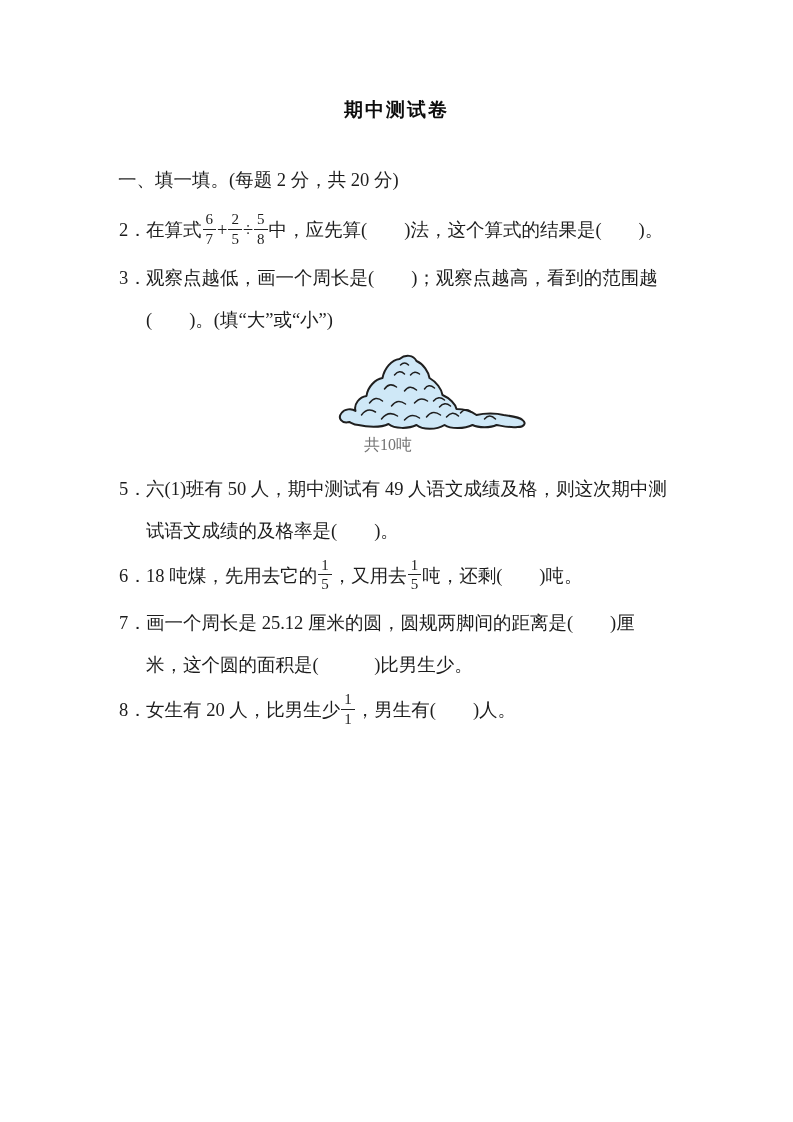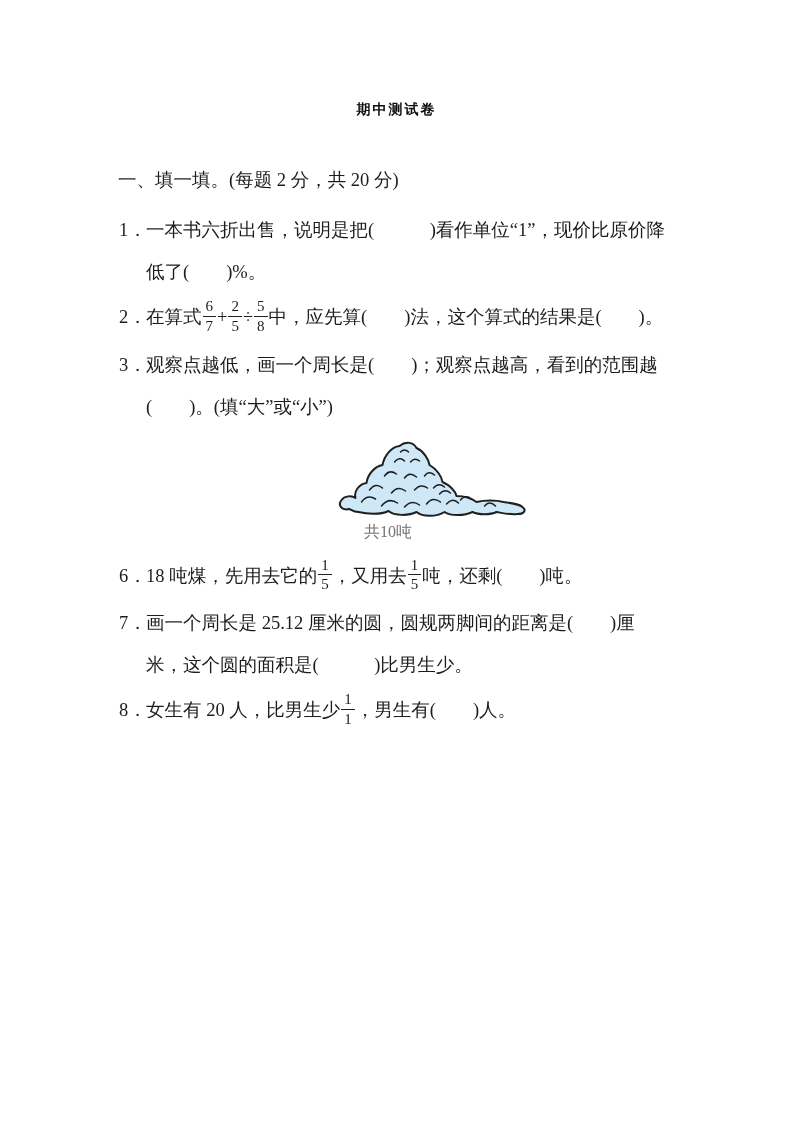--- a/index.html
+++ b/index.html
@@ -7,21 +7,21 @@
     width:793px;height:1122px;overflow:hidden;
     font-family:"Liberation Serif","DejaVu Serif",serif;
     color:#1c1c1c;
   }
   .paper{
     position:relative;width:793px;height:1122px;background:#ffffff;
     box-sizing:border-box;padding-top:97px;
   }
   .title{
     margin:0;text-align:center;
-    font-size:14px;font-weight:700;letter-spacing:2px;line-height:26px;
+    font-size:19px;font-weight:700;letter-spacing:2px;line-height:26px;
     color:#0d0d0d;
   }
   .section-heading{
     margin:44px 0 16px 118px;
     font-size:18.5px;line-height:26px;
   }
   .content{
     margin:16px 0 0 119px;width:552px;
     font-size:18.5px;
   }
@@ -53,21 +53,20 @@
 </style>
 </head>
 <body>
 
 <div class="paper">
   <h1 class="title">期中测试卷</h1>
   <div class="section-heading">一、填一填。(每题 2 分，共 20 分)</div>
 
   <div class="content">
 
-  <div class="question"><span class="qnum">1．</span><span>一本书六折出售，说明是把</span><span class="blank">(　　　)</span><span>看作单位“1”，现价比原价降低了</span><span class="blank">(　　)</span><span>%。</span></div>
       <div class="question"><span class="qnum">2．</span><span>在算式</span><span class="frac"><span class="fnum">6</span><span class="fden">7</span></span><span>+</span><span class="frac"><span class="fnum">2</span><span class="fden">5</span></span><span>÷</span><span class="frac"><span class="fnum">5</span><span class="fden">8</span></span><span>中，应先算</span><span class="blank">(　　)</span><span>法，这个算式的结果是</span><span class="blank">(　　)</span><span>。</span></div>
       <div class="question"><span class="qnum">3．</span><span>观察点越低，画一个周长是</span><span class="blank">(　　)</span><span>；观察点越高，看到的范围越</span><span class="blank">(　　)</span><span>。(填“大”或“小”)</span></div>
       <figure class="figure">
       <svg viewBox="0 0 195 82" aria-hidden="true">
         <path class="pile-outline" d="M13,71 C5,73 1,67 5,62 C8,58 15,57 19,60 C17,53 23,46 30,45
              C31,36 39,28 46,27 C48,17 55,9 63,8 C69,3 77,4 80,10
              C87,13 92,21 93,27 C100,31 105,38 106,44 C113,47 119,53 120,58
              C128,58 136,61 140,64 C148,62 160,62 167,64 C175,65 183,66 186,69
              C190,72 188,76 181,76 C174,77 166,75 160,74 C154,77 142,77 136,74
              C128,78 114,78 108,74 C100,79 86,79 80,74 C72,78 58,78 52,73
@@ -76,17 +75,18 @@
           M25,64 q6,-8 14,-3 M45,68 q7,-9 16,-3 M68,69 q7,-8 15,-2
           M90,66 q6,-8 14,-2 M110,66 q6,-7 12,-1
           M33,52 q6,-8 13,-2 M55,55 q6,-8 14,-2 M78,52 q6,-7 13,-2
           M97,50 q5,-6 11,-1 M48,38 q5,-7 12,-2 M68,40 q5,-7 12,-1
           M88,38 q4,-6 10,-1 M58,24 q5,-6 10,-1 M74,24 q4,-5 9,-1
           M64,14 q4,-4 8,0 M103,56 q5,-6 11,-1 M124,62 q5,-6 11,-1
           M148,68 q5,-6 11,0"></path>
       </svg>
       <figcaption>共10吨</figcaption>
     </figure>
+      <div class="question"><span class="qnum">5．</span><span>六(1)班有 50 人，期中测试有 49 人语文成绩及格，则这次期中测试语文成绩的及格率是</span><span class="blank">(　　)</span><span>。</span></div>
       <div class="question"><span class="qnum">6．</span><span>18 吨煤，先用去它的</span><span class="frac"><span class="fnum">1</span><span class="fden">5</span></span><span>，又用去</span><span class="frac"><span class="fnum">1</span><span class="fden">5</span></span><span>吨，还剩</span><span class="blank">(　　)</span><span>吨。</span></div>
       <div class="question"><span class="qnum">7．</span><span>画一个周长是 25.12 厘米的圆，圆规两脚间的距离是</span><span class="blank">(　　)</span><span>厘米，这个圆的面积是</span><span class="blank">(　　　)</span><span>比男生少。</span></div>
       <div class="question"><span class="qnum">8．</span><span>女生有 20 人，比男生少</span><span class="frac"><span class="fnum">1</span><span class="fden">1</span></span><span>，男生有</span><span class="blank">(　　)</span><span>人。</span></div>
     </div>
 </div>
 
 </body></html>

